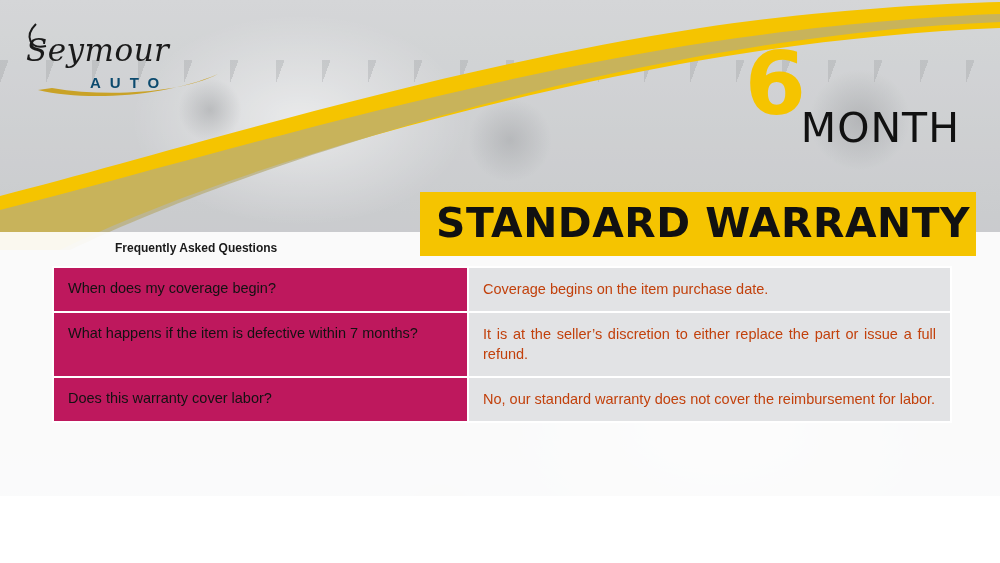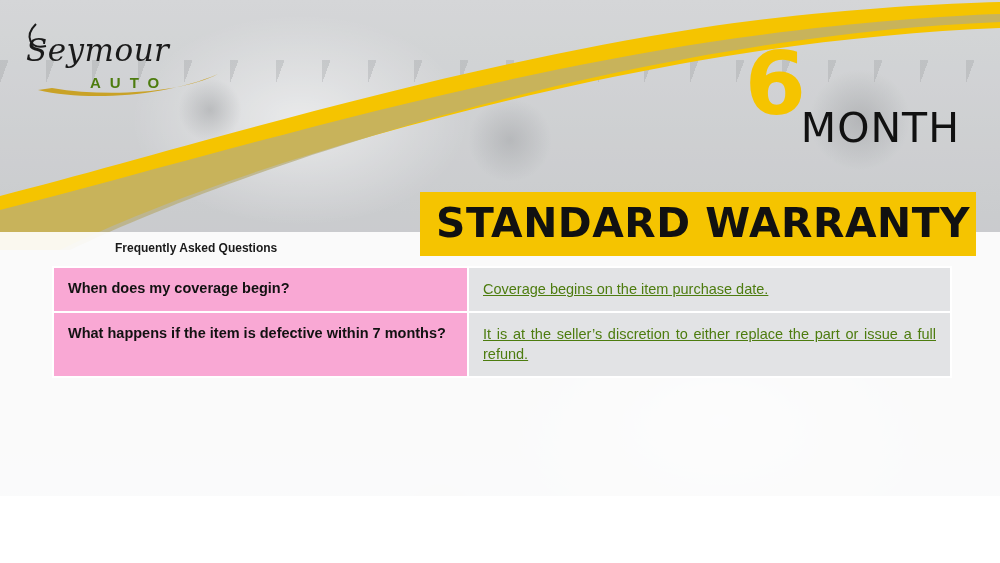--- a/index.html
+++ b/index.html
@@ -83,21 +83,21 @@
     font-size: 31px;
     color: #1a1a1a;
     letter-spacing: 0.5px;
   }
   .logo-sub {
     position: absolute;
     left: 72px;
     top: 58px;
     font-size: 15px;
     letter-spacing: 9px;
-    color: #4d7c0f;
+    color: #0c4a6e;
     font-weight: bold;
   }
 
   
   .six {
     position: absolute;
     right: 196px;
     top: 44px;
     font-family: "DejaVu Sans", sans-serif;
     font-weight: bold;
@@ -152,33 +152,32 @@
     border-collapse: collapse;
     table-layout: fixed;
   }
   .faq-table td {
     vertical-align: top;
     padding: 11px 14px 12px 14px;
     border: 2px solid #ffffff;
   }
   .faq-q {
     width: 385px;
-    background: #f9a8d4;
-    font-weight: bold;
+    background: #be185d;
+    font-weight: normal;
     font-size: 14.5px;
     color: #121212;
     line-height: 18px;
   }
   .faq-a {
     background: #E2E3E5;
     font-size: 14.5px;
-    color: #4d7c0f;
+    color: #c2410c;
     line-height: 20px;
     text-align: justify;
-    text-decoration: underline;
   }
 </style>
 </head>
 <body>
 
 <div id="page">
 
   <div class="photo-bg"></div>
 
   <svg class="swoosh" viewBox="0 0 1000 250" preserveAspectRatio="none">
@@ -209,16 +208,20 @@
   <table class="faq-table">
     <tbody>
       <tr>
         <td class="faq-q">When does my coverage begin?</td>
         <td class="faq-a">Coverage begins on the item purchase date.</td>
       </tr>
       <tr>
         <td class="faq-q">What happens if the item is defective within 7 months?</td>
         <td class="faq-a">It is at the seller’s discretion to either replace the part or issue a full refund.</td>
       </tr>
+      <tr>
+        <td class="faq-q">Does this warranty cover labor?</td>
+        <td class="faq-a">No, our standard warranty does not cover the reimbursement for labor.</td>
+      </tr>
     </tbody>
   </table>
 
 </div>
 
 </body></html>

